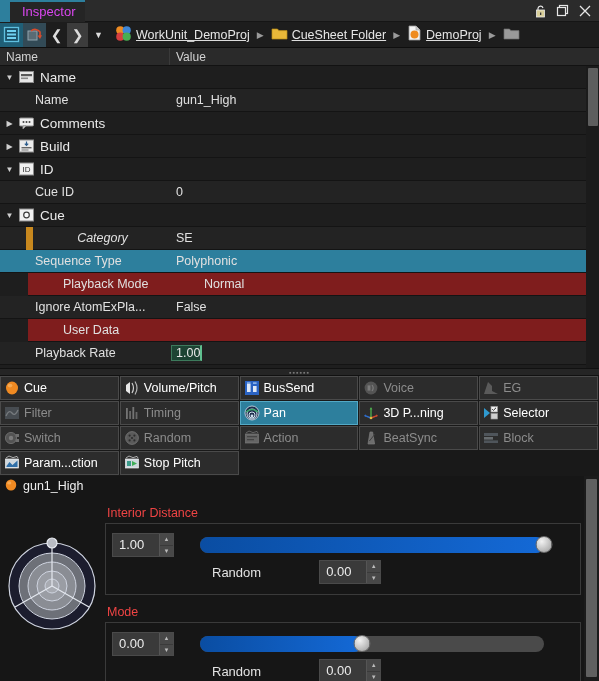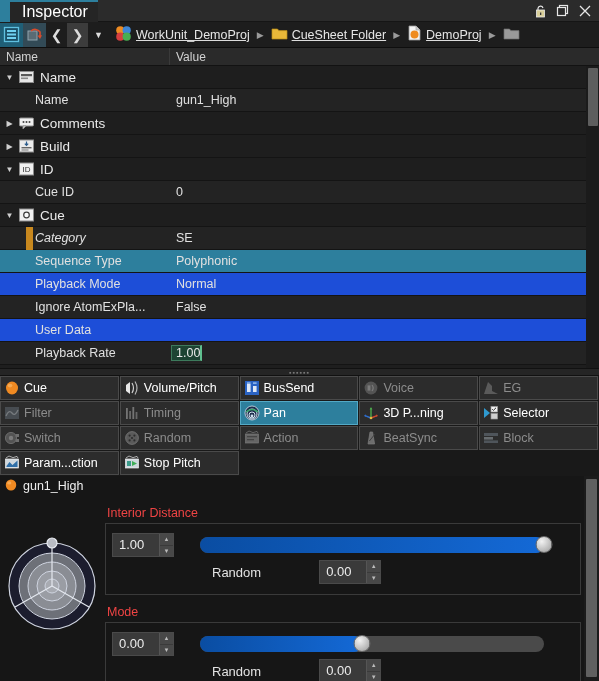--- a/index.html
+++ b/index.html
@@ -19,21 +19,21 @@
     border-bottom: 1px solid #151515;
     position: relative;
   }
   #titlebar .tabstrip {
     height: 22px; display: flex; align-items: center;
     background: #252525;
     border-top: 2px solid #2d7f9d;
     padding: 0 10px 0 12px;
     margin-left: 10px;
   }
-  #titlebar .tabstrip span { font-size: 16px; color: #ffffff; }
+  #titlebar .tabstrip span { font-size: 13px; color: #d946ef; }
   .titlebar-accent {
     position: absolute; left: 0; top: 0; width: 10px; height: 22px;
     background: #2d7f9d;
   }
   #titlebar .win-btns {
     margin-left: auto; display: flex; align-items: center;
     gap: 7px; padding-right: 7px;
   }
   .wbtn { width: 15px; height: 15px; display: flex; align-items: center;
           justify-content: center; cursor: pointer; }
@@ -66,31 +66,31 @@
   .tree-head {
     height: 18px; display: flex; background: #2a2a2a;
     border-bottom: 1px solid #121212; color: #d2d2d2;
   }
   .tree-head .c1 { width: 170px; padding-left: 6px; line-height: 18px;
                    border-right: 1px solid #3a3a3a; }
   .tree-head .c2 { flex: 1; padding-left: 6px; line-height: 18px; }
   .rows { height: 302px; overflow: hidden; }
   .row { height: 23px; display: flex; align-items: center;
          border-bottom: 1px solid #141414; cursor: default; }
-  .row.odd { background: #1d4ed8; }
+  .row.odd { background: #7f1d1d; margin-left: 28px; }
   .row.even { background: #232323; }
   .row.group { background: #1e1e1e; }
   .row.sel { background: #2d7f9d; }
   .row .twisty { width: 19px; text-align: center; font-size: 8px;
                  color: #cfcfcf; cursor: pointer; }
   .row .gicon { width: 15px; height: 14px; margin-right: 6px; flex: 0 0 auto; }
   .row .gname { font-size: 13.5px; color: #eaeaea; }
   .row .pname { width: 170px; padding-left: 35px; font-size: 12.5px;
                 color: #e0e0e0; overflow: hidden; white-space: nowrap; }
-  .row .pname.ital { font-style: italic; }
+  .row .pname.ital { font-style: italic; text-align: center; }
   .row .pval { flex: 1; padding-left: 6px; font-size: 12.5px; color: #e0e0e0; }
   .catbar { position: absolute; left: 26px; width: 7px; height: 23px;
             background: #c8881e; }
   .ratefield {
     margin-left: 1px; width: 205px; height: 18px;
     background: #1d4333; border: 1px solid #3d7a5c;
     border-right: 2px solid #5fbf8f;
     line-height: 17px; padding-left: 4px; font-size: 12.5px; color: #e8e8e8;
   }
   #tree-scroll { position: absolute; right: 0; top: 18px; width: 13px;

